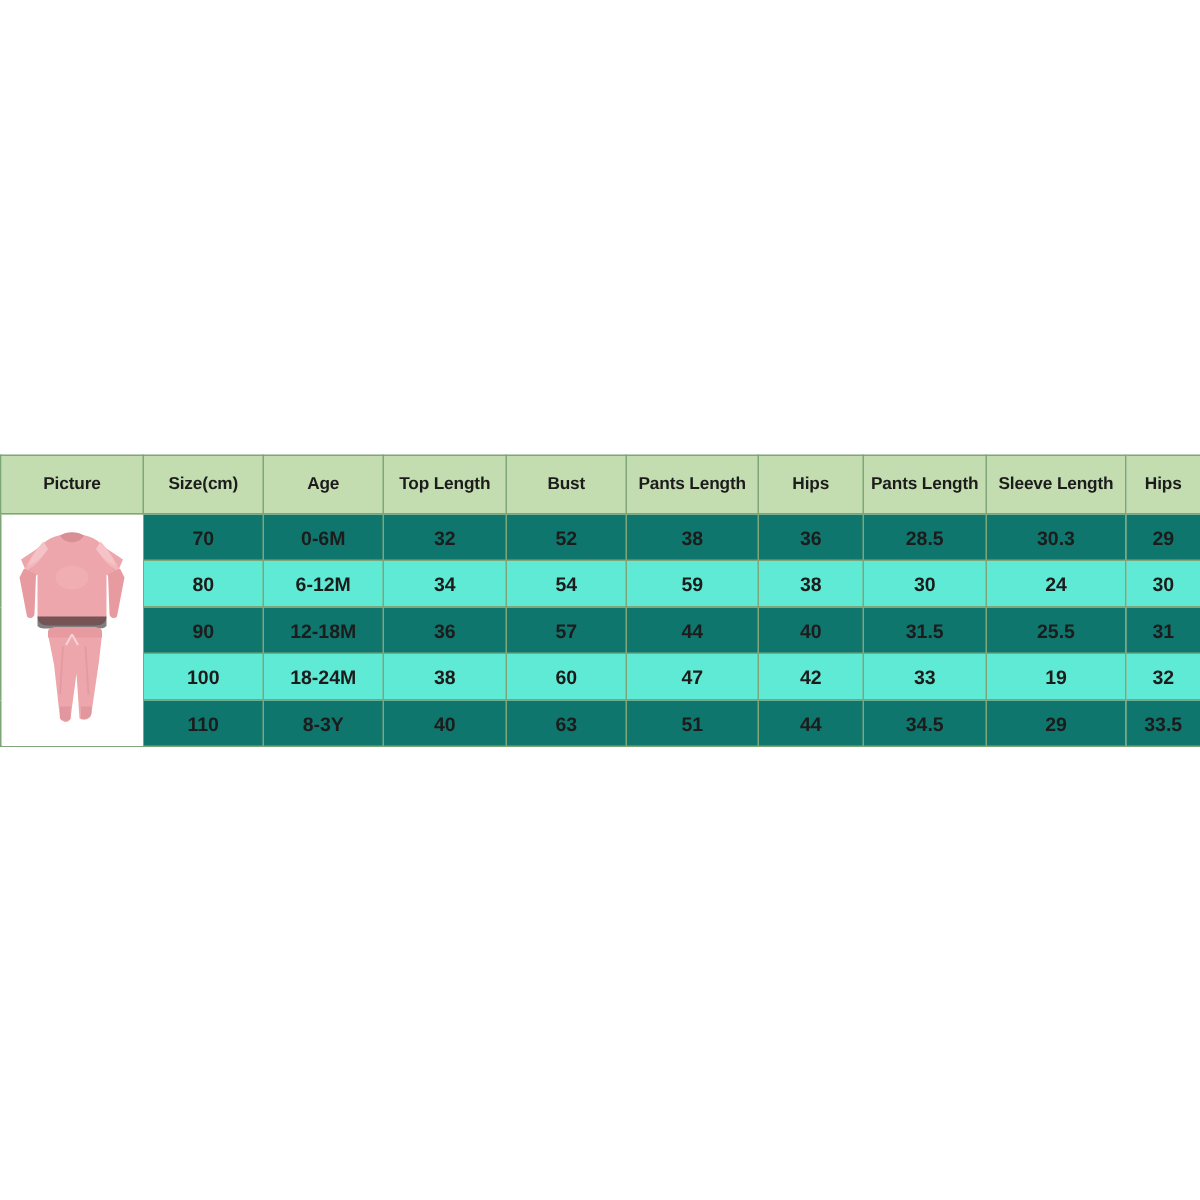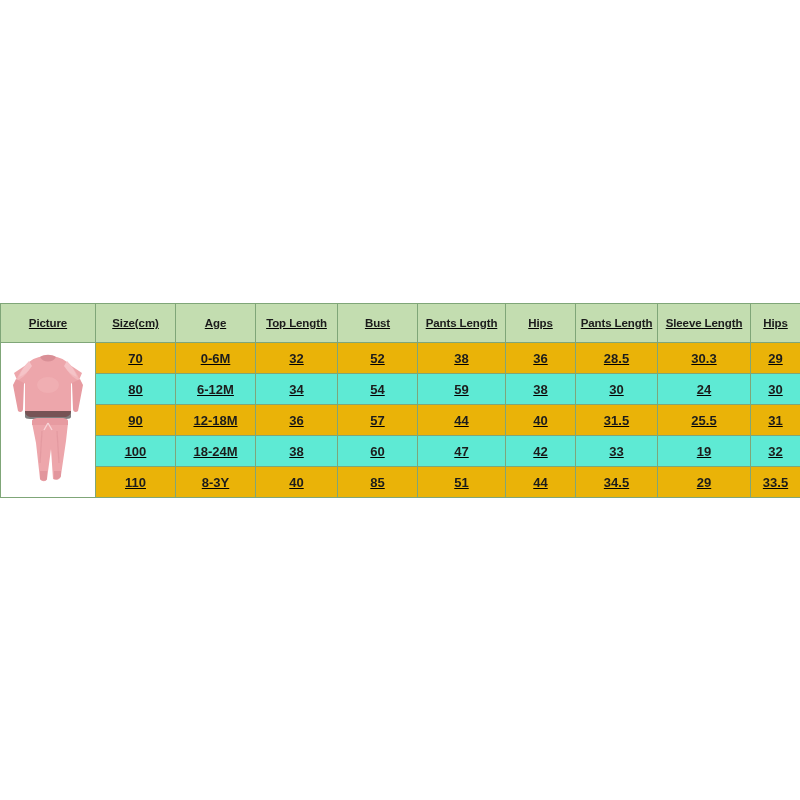--- a/index.html
+++ b/index.html
@@ -26,21 +26,20 @@
     position: absolute;
     left: 0;
     top: 303px;
     width: 800px;
   }
 
   table.size-chart {
     width: 800px;
     border-collapse: collapse;
     table-layout: fixed;
-    text-decoration: underline;
   }
 
   table.size-chart td,
   table.size-chart th {
     border: 1px solid #7fa678;
     text-align: center;
     vertical-align: middle;
     color: #1c1c1c;
     font-weight: bold;
     padding: 0;
@@ -52,21 +51,21 @@
     font-size: 11.5px;
     letter-spacing: -0.1px;
     white-space: nowrap;
   }
 
   tbody td {
     height: 30px;
     font-size: 13px;
   }
 
-  tbody tr.row-light td { background: #eab308; }
+  tbody tr.row-light td { background: #0f766e; }
   tbody tr.row-dark  td { background: #5eead4; }
 
   
   td.picture-cell {
     background: #ffffff !important;
     padding: 0;
     position: relative;
   }
 
   
@@ -231,21 +230,21 @@
           <td>42</td>
           <td>33</td>
           <td>19</td>
           <td>32</td>
         </tr>
 
         <tr class="row-light">
           <td>110</td>
           <td>8-3Y</td>
           <td>40</td>
-          <td>85</td>
+          <td>63</td>
           <td>51</td>
           <td>44</td>
           <td>34.5</td>
           <td>29</td>
           <td>33.5</td>
         </tr>
       </tbody>
     </table>
   </div>
 

